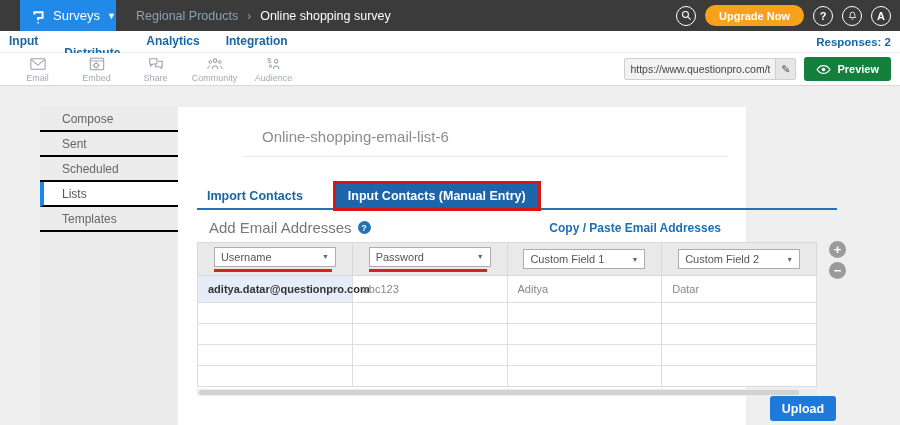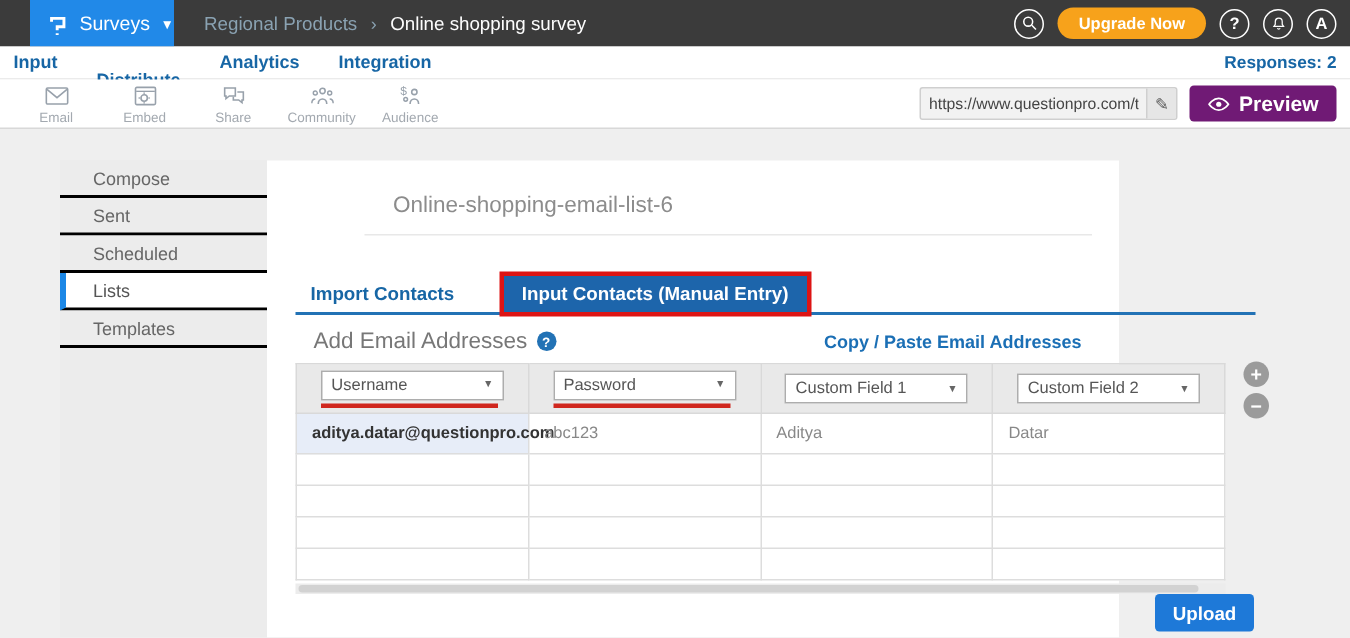--- a/index.html
+++ b/index.html
@@ -51,22 +51,22 @@
     margin-right:9px; }
   .url-input { width:172px; height:22px; background:#f2f2f2;
     border:1px solid #cfcfcf; border-radius:2px; display:flex; align-items:center;
     overflow:hidden; }
   .url-input input { flex:1; border:0; background:transparent; font-size:10.5px;
     color:#444; padding:0 5px; outline:none;
     font-family:"Liberation Sans", sans-serif; }
   .pencil-btn { width:20px; height:22px; background:#e6e6e6;
     border-left:1px solid #cfcfcf; display:flex; align-items:center;
     justify-content:center; font-size:11px; color:#555; cursor:pointer; }
-  .preview-btn { height:24px; background:#701a75; color:#fff; border-radius:3px;
-    padding:0 12px; font-size:14px; font-weight:700; display:flex;
+  .preview-btn { height:24px; background:#15803d; color:#fff; border-radius:3px;
+    padding:0 12px; font-size:11px; font-weight:700; display:flex;
     align-items:center; gap:6px; cursor:pointer; }
   
   .sidebar { position:absolute; left:40px; top:107px; width:138px; bottom:0;
     background:#ececec; }
   .side-item { height:25px; line-height:25px; padding-left:22px; font-size:12px;
     color:#666; background:#ececec; border-bottom:2px solid #000000;
     cursor:pointer; }
   .side-item.active { background:#fff; border-left:4px solid #1b87e6;
     padding-left:18px; color:#555; }
   .main { position:absolute; left:178px; top:107px; width:568px; bottom:0;

